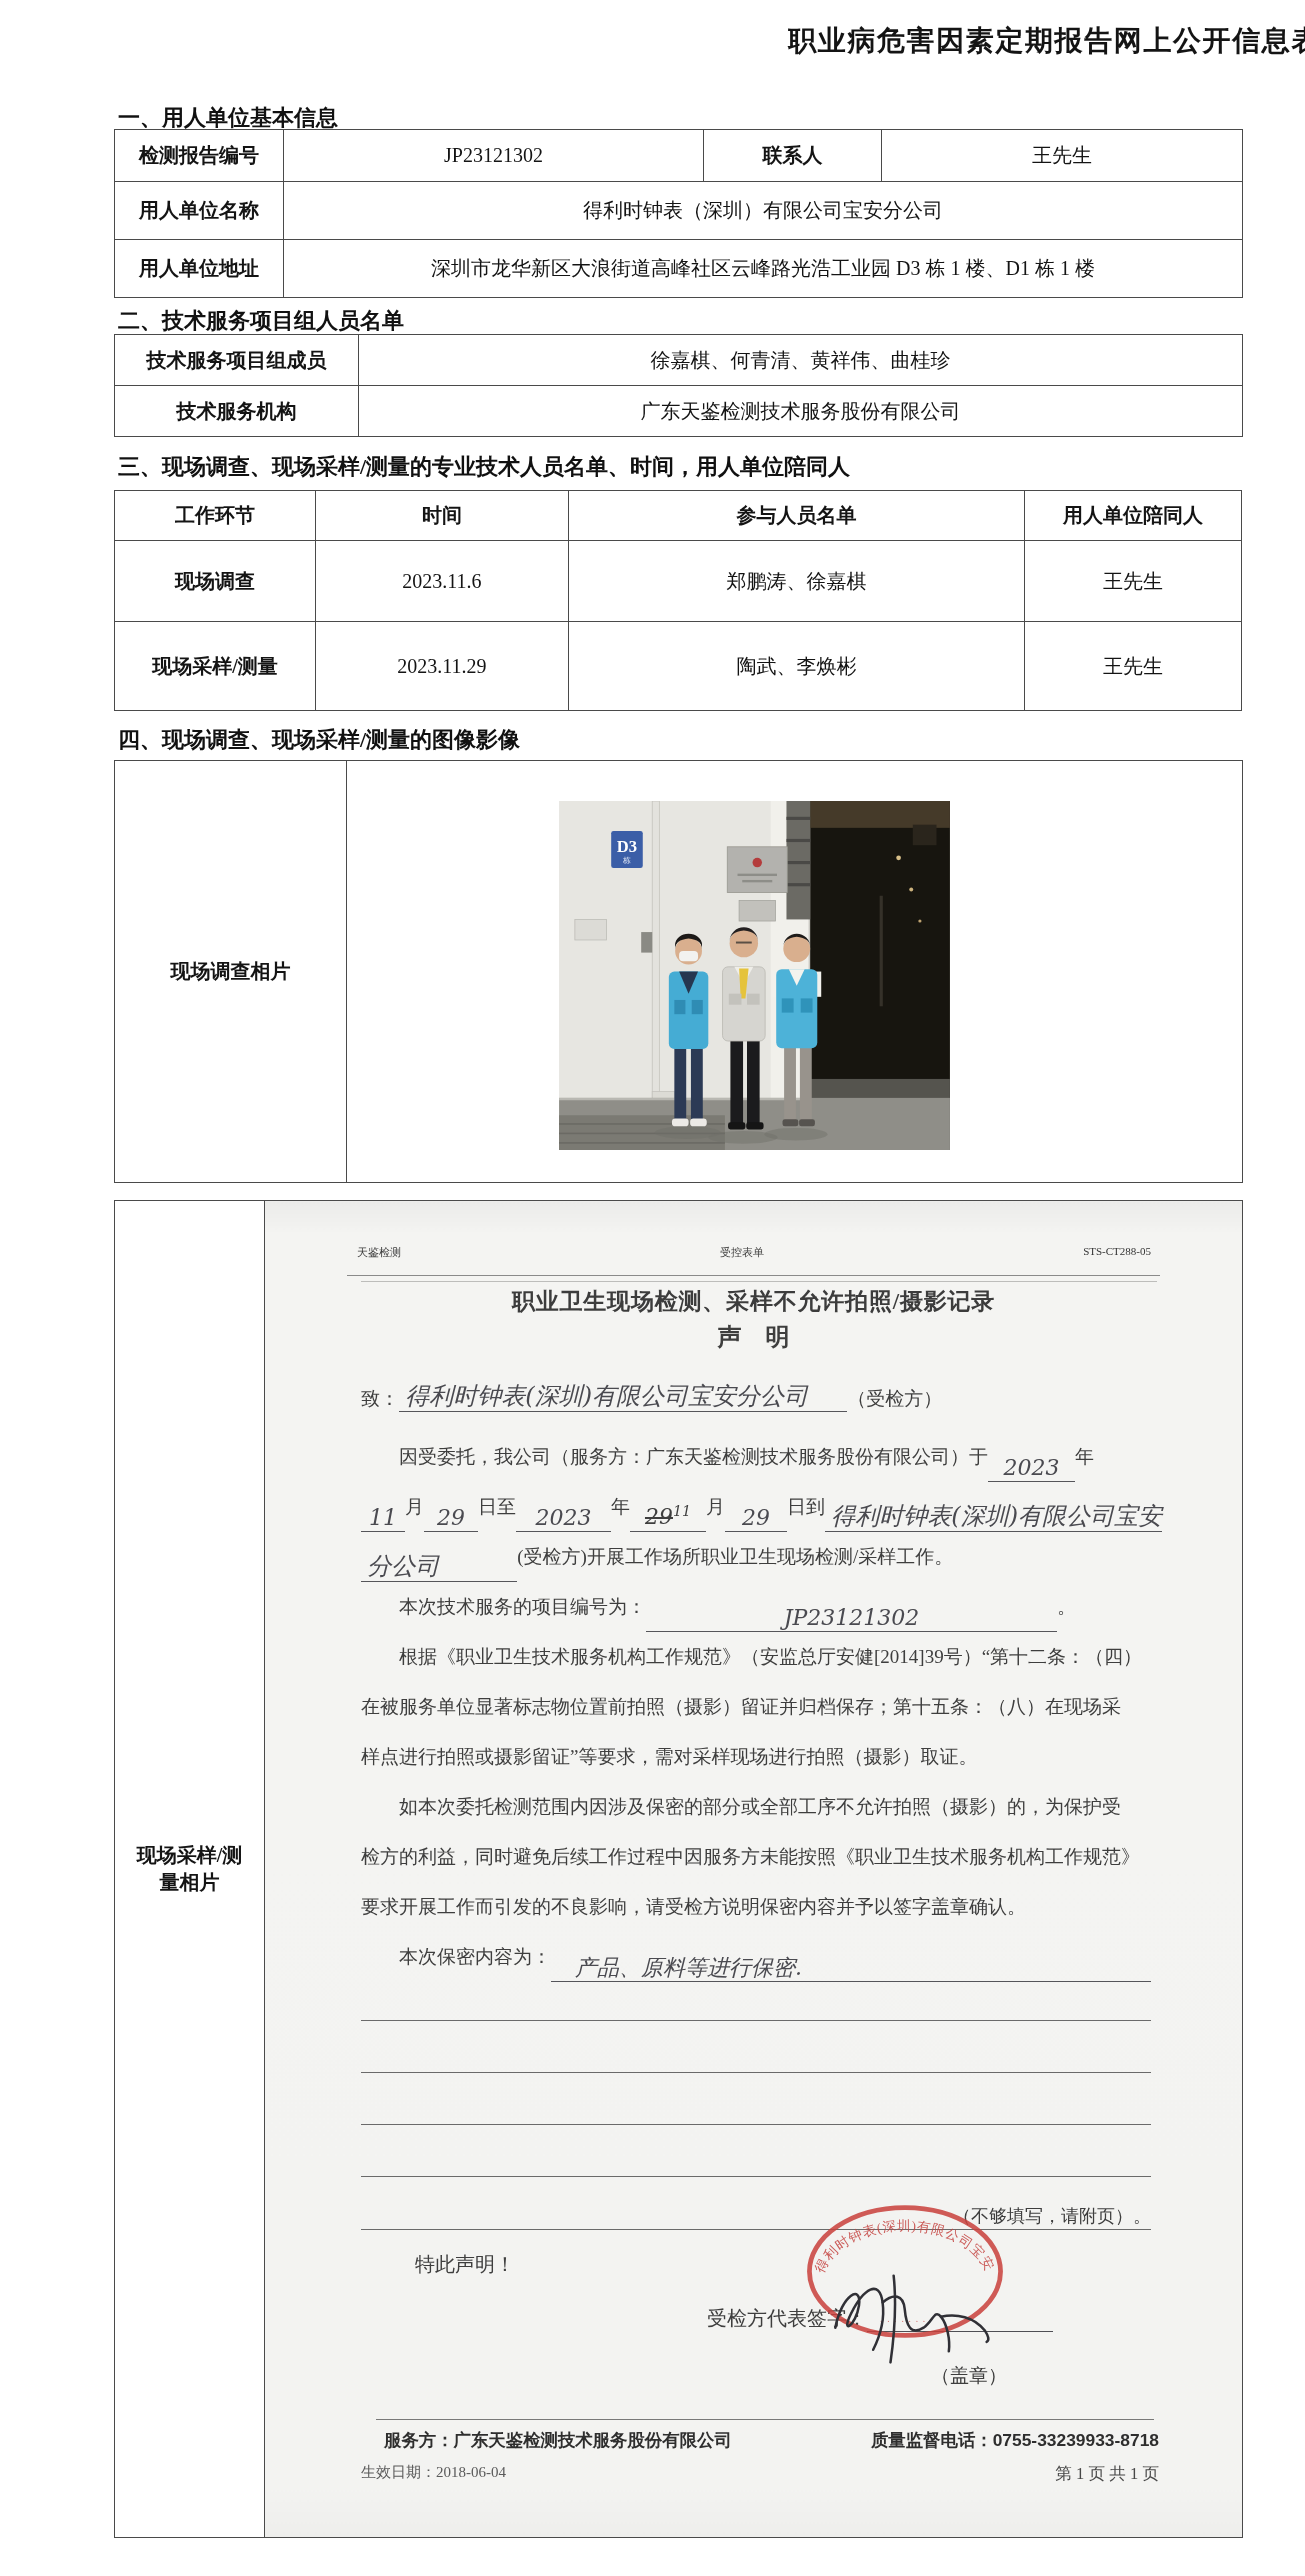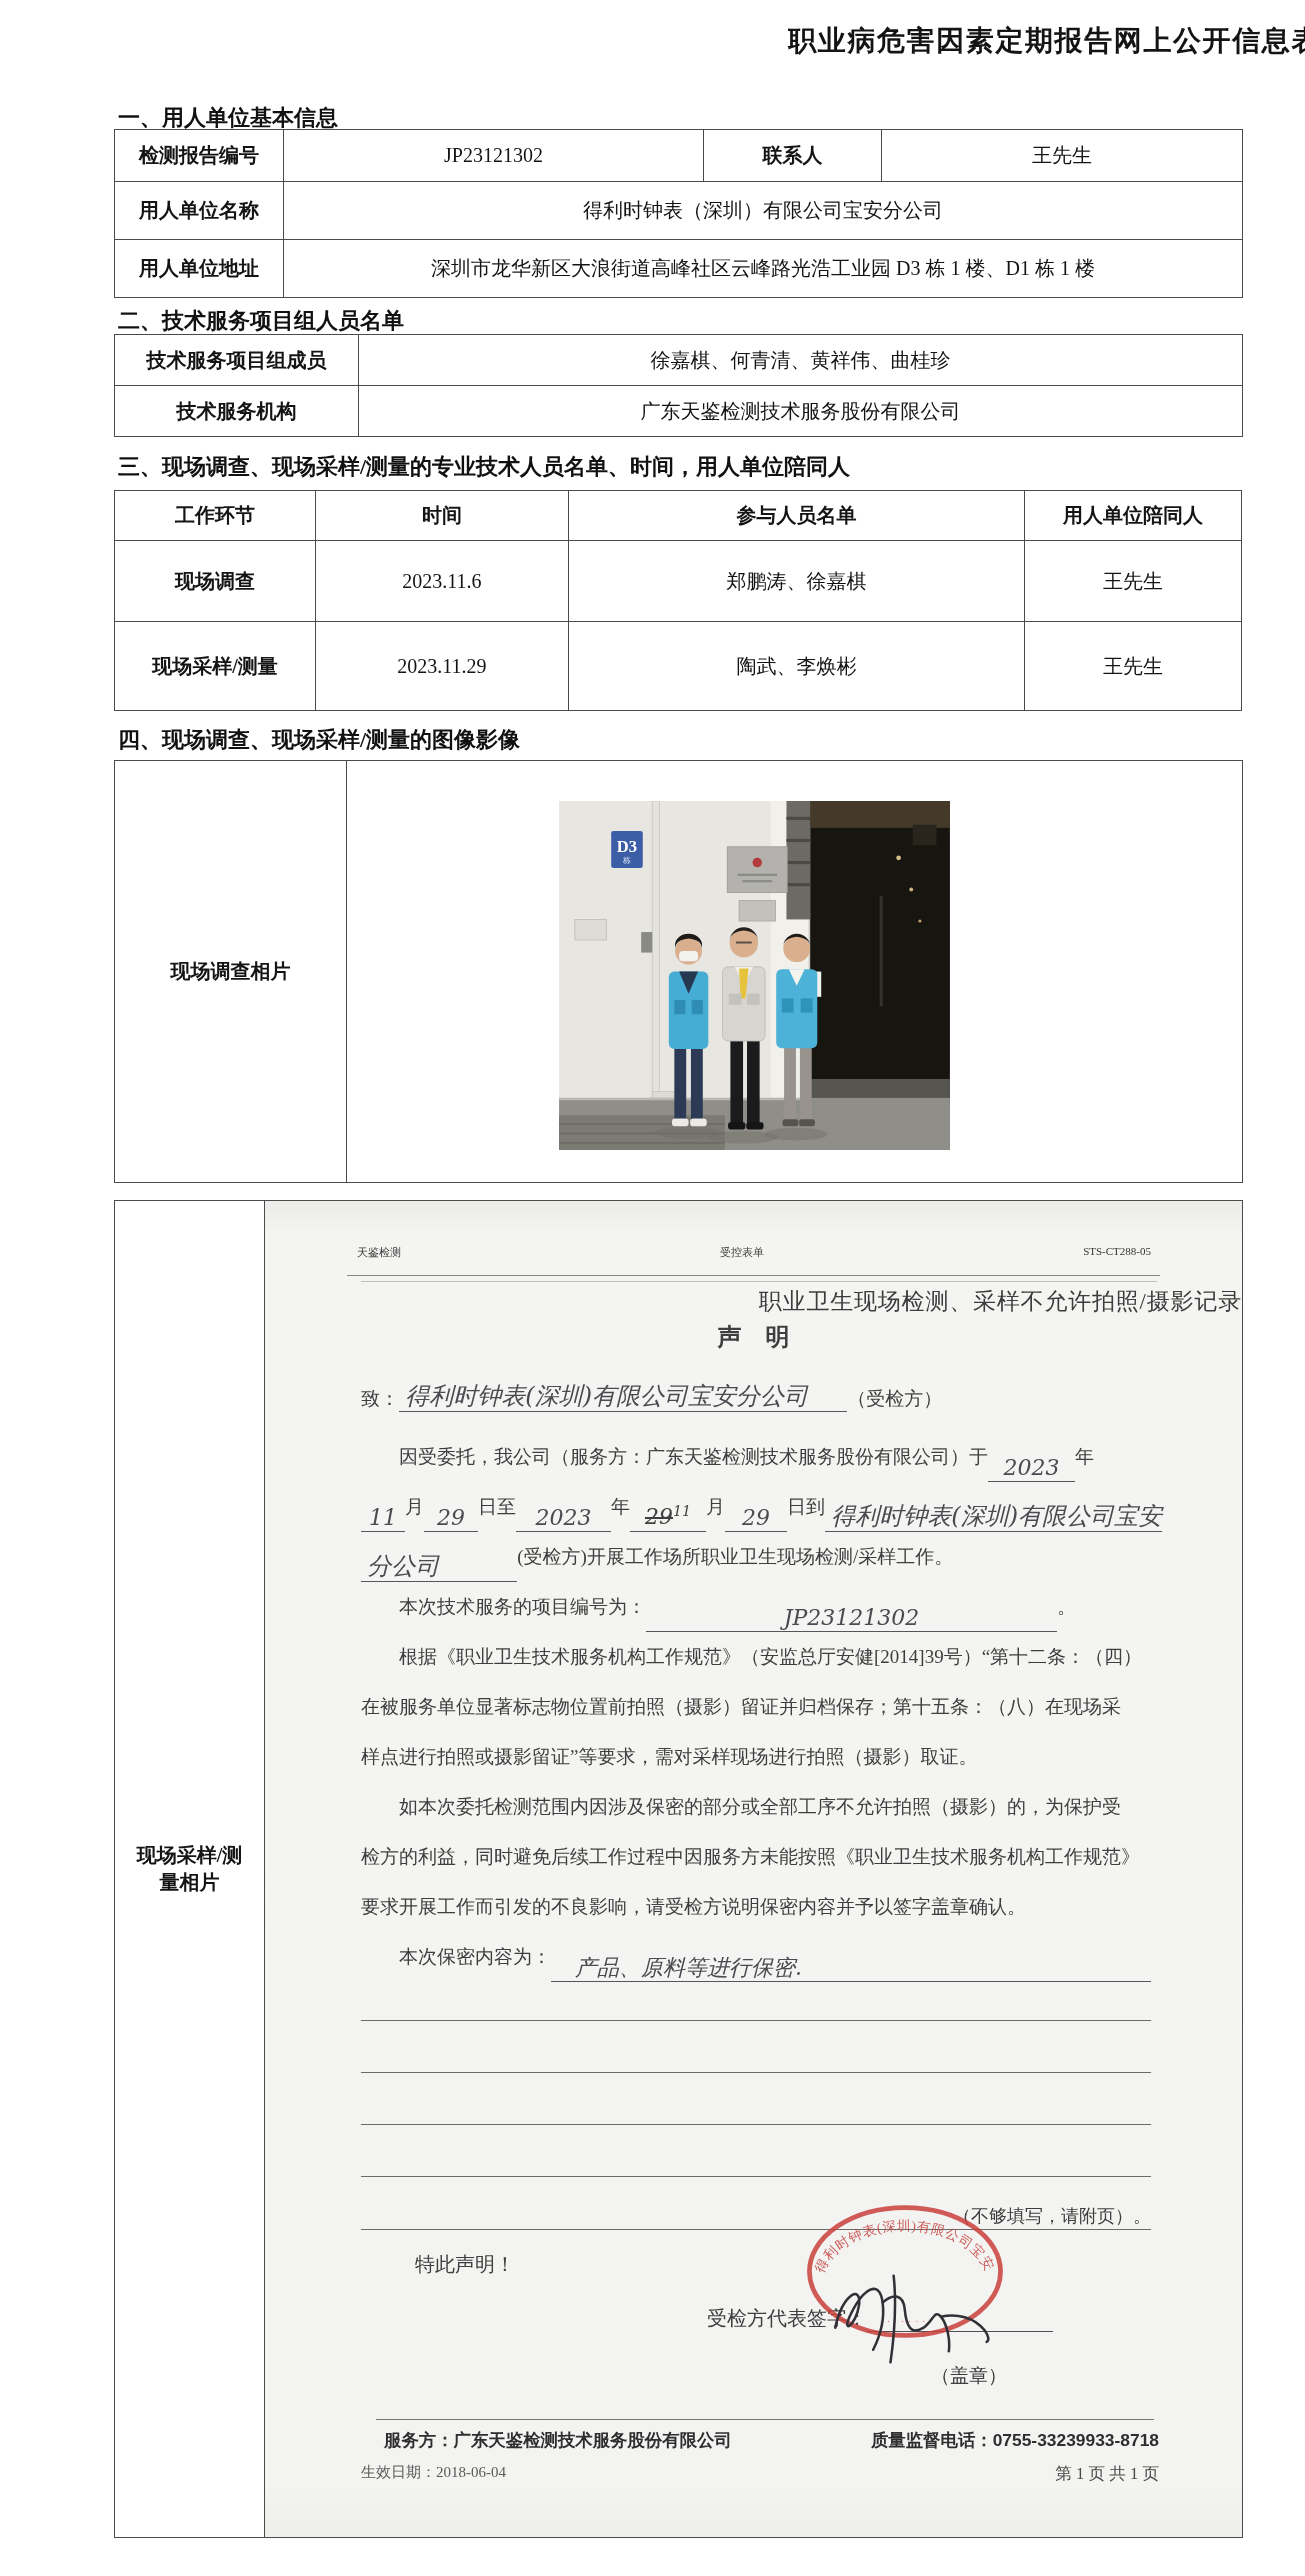--- a/index.html
+++ b/index.html
@@ -17,21 +17,21 @@
   .photo-box{position:absolute;left:212px;top:40px;width:391px;height:349px;}
   
   .scan-cell{position:relative;padding:0!important;
      background:linear-gradient(180deg,#ebebe9 0%,#f4f4f2 2.5%,#f3f3f1 96%,#eeeeec 100%);}
   .scan-cell *{color:#3e3e3e;}
   .abs{position:absolute;}
   .scan-header{top:44px;left:92px;width:794px;display:flex;justify-content:space-between;
      font-size:11px;color:#4a4a4a;}
   .hr-a{top:74px;left:82px;width:813px;border-top:1.6px solid #8a8a8a;height:0;}
   .hr-b{top:80px;left:96px;width:796px;border-top:0.8px solid #bdbdbb;height:0;}
-  .scan-title{top:85px;left:0;width:100%;text-align:right;font-size:23px;font-weight:normal;
+  .scan-title{top:85px;left:0;width:100%;text-align:center;font-size:23px;font-weight:bold;
      color:#3c3c3c;letter-spacing:0.8px;}
   .scan-sub{top:120px;left:0;width:100%;text-align:center;font-size:24px;font-weight:bold;}
   .to-line{top:180px;left:96px;width:790px;display:flex;align-items:flex-end;font-size:19px;}
   .scan-body{top:231px;left:96px;width:790px;}
   .line{height:50px;display:flex;align-items:center;font-size:19px;white-space:nowrap;}
   .line.ind{padding-left:38px;}
   .p{flex:0 0 auto;}
   .useg{display:inline-block;border-bottom:1.6px solid #55555a;text-align:center;
      flex:0 0 auto;align-self:flex-end;line-height:1.25;}
   .grow{flex:1 1 auto;}

